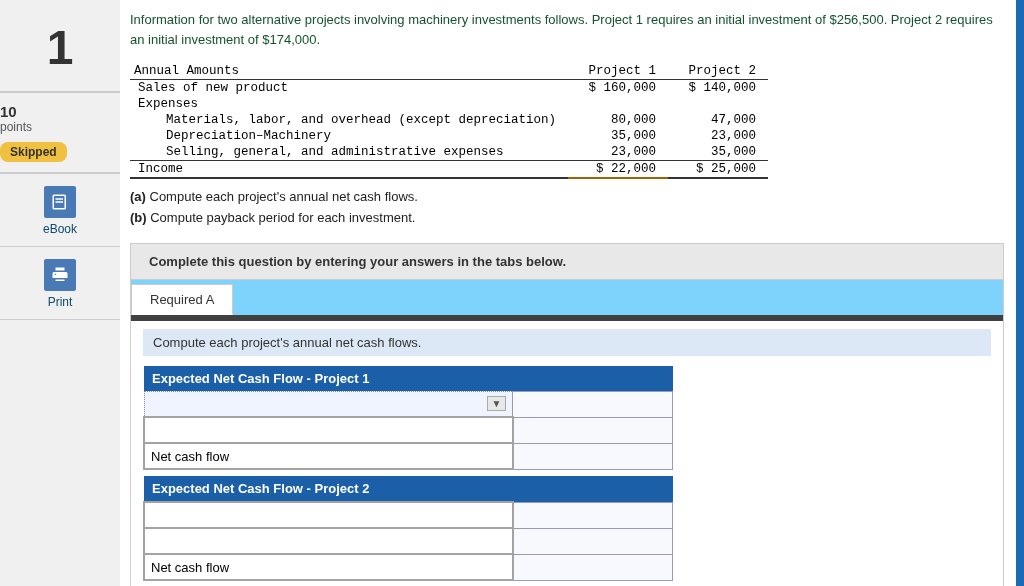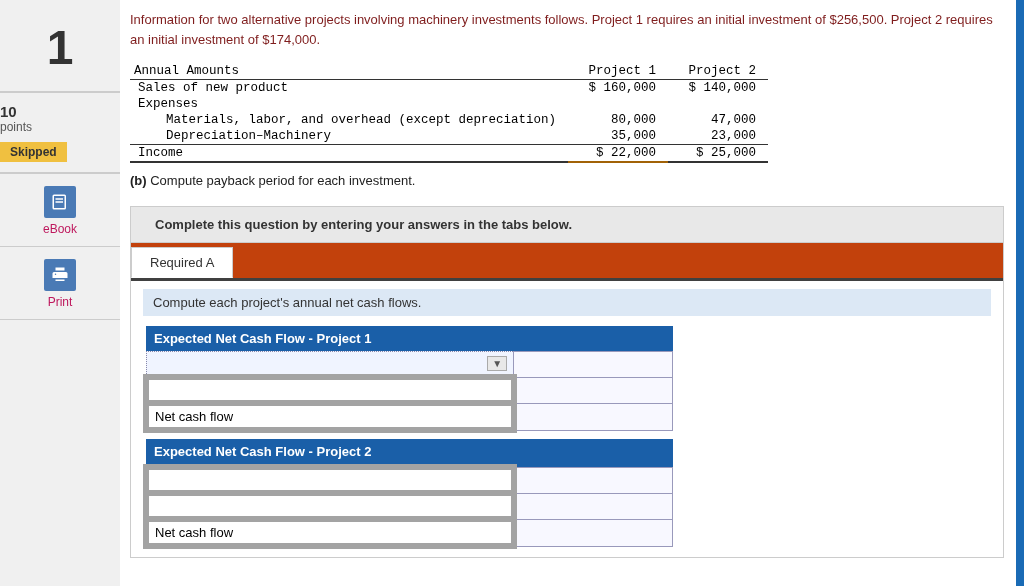--- a/index.html
+++ b/index.html
@@ -58,21 +58,21 @@
     }
     .points-label {
       font-size: 12px;
       color: #555;
     }
     .skipped-badge {
       background: #f0c040;
       color: #333;
       font-size: 12px;
       font-weight: bold;
-      border-radius: 0;
+      border-radius: 8px;
       padding: 3px 10px;
       margin-top: 8px;
       display: inline-block;
     }
 
     .sidebar-tool {
       display: flex;
       flex-direction: column;
       align-items: center;
       padding: 12px 0 10px 0;
@@ -90,34 +90,34 @@
       align-items: center;
       justify-content: center;
       margin-bottom: 4px;
     }
     .icon-box svg {
       fill: white;
     }
 
     .tool-label {
       font-size: 12px;
-      color: #be185d;
+      color: #0c4a6e;
     }
 
     
     .main-content {
       flex: 1;
       background: white;
       overflow-y: auto;
       padding: 10px 20px 10px 10px;
     }
 
     .question-text {
       font-size: 13px;
-      color: #7f1d1d;
+      color: #14532d;
       line-height: 1.5;
       margin-bottom: 14px;
     }
 
     
     .data-table {
       border-collapse: collapse;
       font-size: 12.5px;
       margin-bottom: 8px;
       font-family: 'Courier New', monospace;
@@ -150,37 +150,37 @@
       color: #222;
       margin-bottom: 14px;
       line-height: 1.6;
     }
     .instructions b { font-weight: bold; }
 
     
     .complete-banner {
       background: #e8e8e8;
       border: 1px solid #ccc;
-      padding: 10px 24px;
+      padding: 10px 18px;
       font-size: 13px;
       font-weight: bold;
       color: #333;
       margin-bottom: 0;
     }
 
     
     .tabs-section {
       border: 1px solid #ccc;
       border-top: none;
       background: white;
     }
     .tabs-row {
       display: flex;
-      border-bottom: 3px solid #404040;
-      background: #c2410c;
+      border-bottom: 6px solid #404040;
+      background: #7dd3fc;
       gap: 38px;
     }
     .tab {
       padding: 7px 18px;
       font-size: 13px;
       cursor: pointer;
       border: 1px solid #ccc;
       border-bottom: none;
       background: #f0f0f0;
       margin-right: 2px;
@@ -227,21 +227,21 @@
       width: 160px;
     }
     .answer-table td {
       border: 1px solid #aac;
       padding: 3px 6px;
       height: 26px;
       vertical-align: middle;
     }
     .answer-table td.label-cell {
       background: white;
-      border: 6px solid #a3a3a3;
+      border: 2px solid #a3a3a3;
     }
     .answer-table td.input-cell {
       background: #f8f8ff;
       border: 1px solid #99b;
     }
     .answer-table td.dotted-border {
       border: 1px dotted #88a;
       background: #f0f4ff;
     }
 
@@ -312,29 +312,35 @@
       <tr>
         <td class="indent2">Materials, labor, and overhead (except depreciation)</td>
         <td class="value">80,000</td>
         <td class="value">47,000</td>
       </tr>
       <tr>
         <td class="indent2">Depreciation–Machinery</td>
         <td class="value">35,000</td>
         <td class="value">23,000</td>
       </tr>
+      <tr>
+        <td class="indent2">Selling, general, and administrative expenses</td>
+        <td class="value">23,000</td>
+        <td class="value">35,000</td>
+      </tr>
       <tr class="bordered-bottom">
         <td class="label-col" style="border-top:1px solid #333; border-bottom:2px solid #333;">Income</td>
         <td class="value" style="border-top:1px solid #333; border-bottom:2px solid #a16207;">$ 22,000</td>
         <td class="value" style="border-top:1px solid #333; border-bottom:2px solid #333;">$ 25,000</td>
       </tr>
     </tbody>
   </table>
 
   <div class="instructions">
+    <div><b>(a)</b> Compute each project's annual net cash flows.</div>
     <div><b>(b)</b> Compute payback period for each investment.</div>
   </div>
 
   <div class="complete-banner">
     <span>Complete this question by entering your answers in the tabs below.</span>
   </div>
 
   <div class="tabs-section">
     <div class="tabs-row">
       <div class="tab active">Required A</div>

